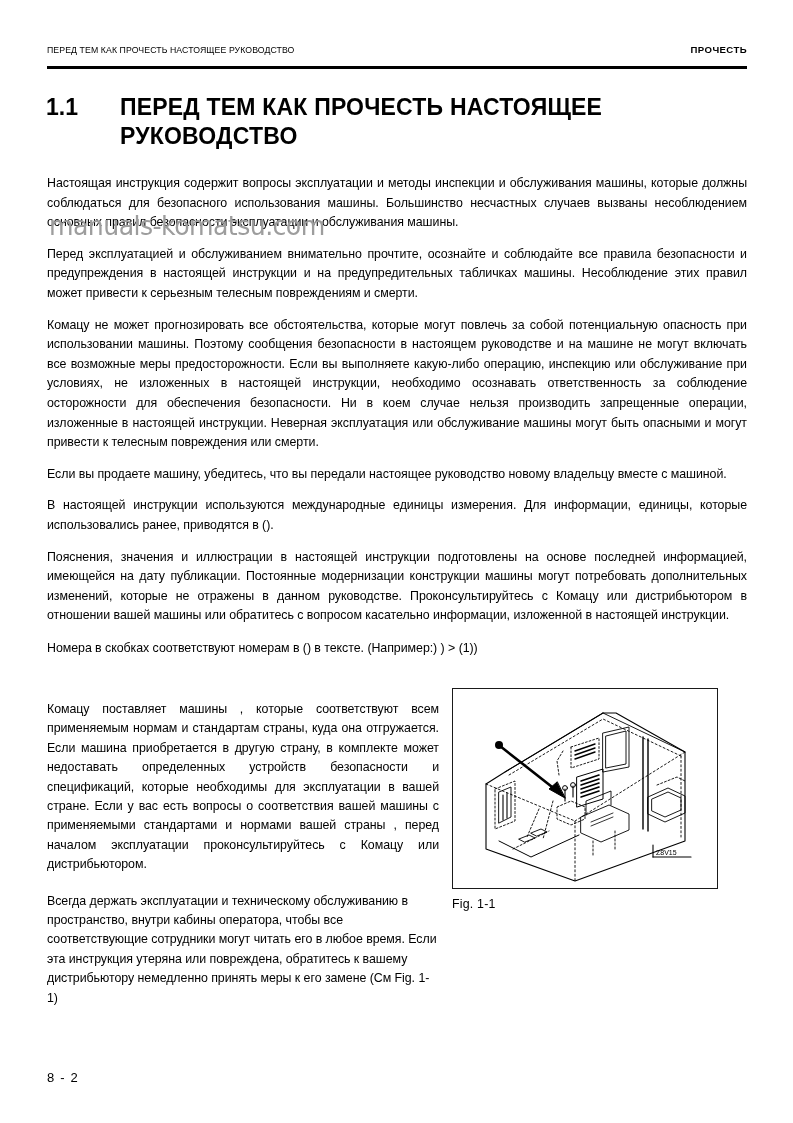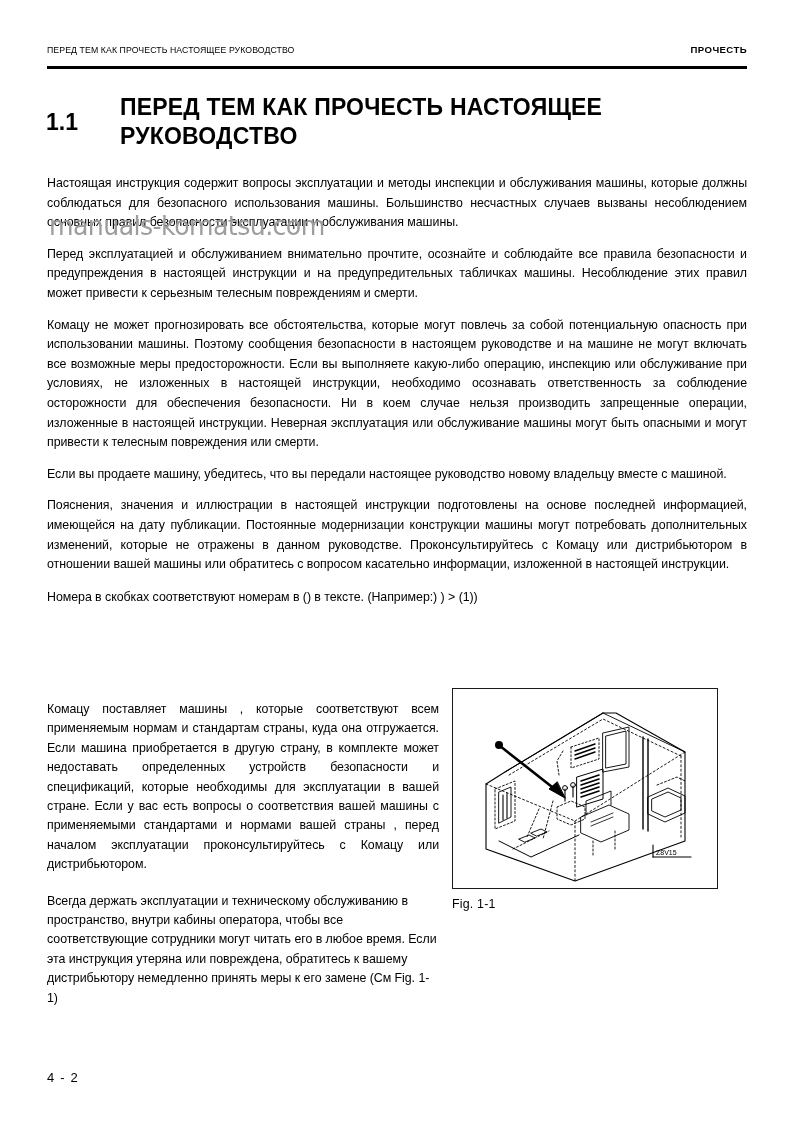--- a/index.html
+++ b/index.html
@@ -56,21 +56,21 @@
     background: #000;
   }
 
   
   .title-block {
     position: absolute;
     left: 46px;
     top: 93px;
     width: 660px;
     display: flex;
-    align-items: center;
+    align-items: flex-start;
   }
   .title-number {
     font-size: 23px;
     font-weight: bold;
     letter-spacing: 0px;
     width: 74px;
     flex: 0 0 74px;
     line-height: 1.28;
   }
   .title-text {
@@ -179,20 +179,21 @@
   <div class="title-block">
     <div class="title-number">1.1</div>
     <div class="title-text">ПЕРЕД ТЕМ КАК ПРОЧЕСТЬ НАСТОЯЩЕЕ РУКОВОДСТВО</div>
   </div>
 
   <div class="body-col">
     <p class="para">Настоящая инструкция содержит вопросы эксплуатации и методы инспекции и обслуживания машины, которые должны соблюдаться для безопасного использования машины. Большинство несчастных случаев вызваны несоблюдением основных правил безопасности эксплуатации и обслуживания машины.</p>
     <p class="para">Перед эксплуатацией и обслуживанием внимательно прочтите, осознайте и соблюдайте все правила безопасности и предупреждения в настоящей инструкции и на предупредительных табличках машины. Несоблюдение этих правил может привести к серьезным телесным повреждениям и смерти.</p>
     <p class="para">Комацу не может прогнозировать все обстоятельства, которые могут повлечь за собой потенциальную опасность при использовании машины. Поэтому сообщения безопасности в настоящем руководстве и на машине не могут включать все возможные меры предосторожности. Если вы выполняете какую-либо операцию, инспекцию или обслуживание при условиях, не изложенных в настоящей инструкции, необходимо осознавать ответственность за соблюдение осторожности для обеспечения безопасности.  Ни в коем случае нельзя производить запрещенные операции, изложенные в настоящей инструкции. Неверная эксплуатация или обслуживание машины могут быть опасными и могут привести к телесным повреждения или смерти.</p>
     <p class="para">Если вы продаете машину, убедитесь, что вы передали настоящее руководство новому владельцу вместе с машиной.</p>
+    <p class="para">В настоящей инструкции используются международные единицы измерения. Для информации, единицы, которые использовались ранее, приводятся в ().</p>
     <p class="para gap-lg">Пояснения, значения и иллюстрации в настоящей инструкции подготовлены на основе последней информацией, имеющейся на дату публикации. Постоянные модернизации конструкции машины могут потребовать дополнительных изменений, которые не отражены в данном руководстве. Проконсультируйтесь с Комацу или дистрибьютором в отношении вашей машины или обратитесь с вопросом касательно информации, изложенной в настоящей инструкции.</p>
     <p class="para">Номера в скобках соответствуют номерам в () в тексте. (Например:) ) &gt; (1))</p>
   </div>
 
   <div class="watermark">manuals-komatsu.com</div>
 
   <div class="lower">
 
     <div class="lower-text">
       <p class="para p1">Комацу поставляет машины , которые соответствуют всем применяемым нормам и стандартам страны, куда она отгружается. Если машина приобретается в другую страну, в комплекте может недоставать определенных устройств безопасности и спецификаций, которые необходимы для эксплуатации в вашей стране. Если у вас есть вопросы о соответствия вашей машины с применяемыми стандартами и нормами вашей страны , перед началом эксплуатации проконсультируйтесь с Комацу или дистрибьютором.</p>
@@ -270,15 +271,15 @@
             </g>
 
           </g>
         </svg>
       </div>
       <div class="figure-caption">Fig. 1-1</div>
     </div>
 
   </div>
 
-  <div class="page-number">4 - 2</div>
+  <div class="page-number">8 - 2</div>
 
 </div>
 
 </body></html>

